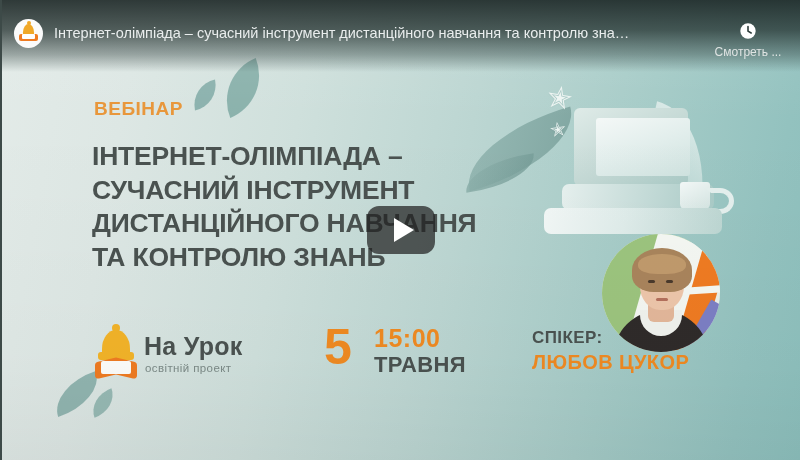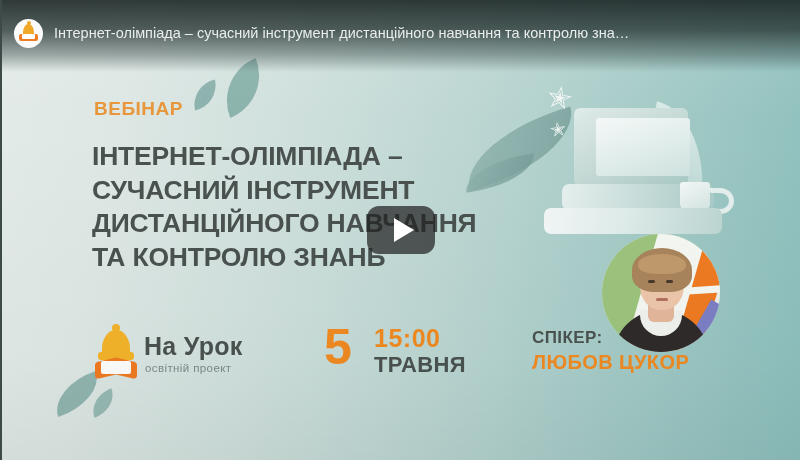--- a/index.html
+++ b/index.html
@@ -470,20 +470,29 @@
       <div class="mini-bell-top"></div>
       <div class="mini-bell"></div>
       <div class="mini-book"></div>
       <div class="mini-book-pages"></div>
     </div>
 
     <div class="yt-title">Інтернет-олімпіада – сучасний інструмент дистанційного навчання та контролю зна…</div>
 
     <div class="chrome-actions">
 
+      <div class="chrome-btn">
+        <span class="ico">
+          <svg width="20" height="20" viewBox="0 0 24 24">
+            <circle cx="12" cy="12" r="9.2" fill="#ffffff"></circle>
+            <path d="M12 6.6 L12 12.2 L15.8 14.4" stroke="#2b3a38" stroke-width="1.9" fill="none" stroke-linecap="round" stroke-linejoin="round"></path>
+          </svg>
+        </span>
+        <span class="lbl">Смотреть ...</span>
+      </div>
 
 
     </div>
   </div>
 
   <div class="play-button">
     <div class="play-triangle"></div>
   </div>
 
 </div>

